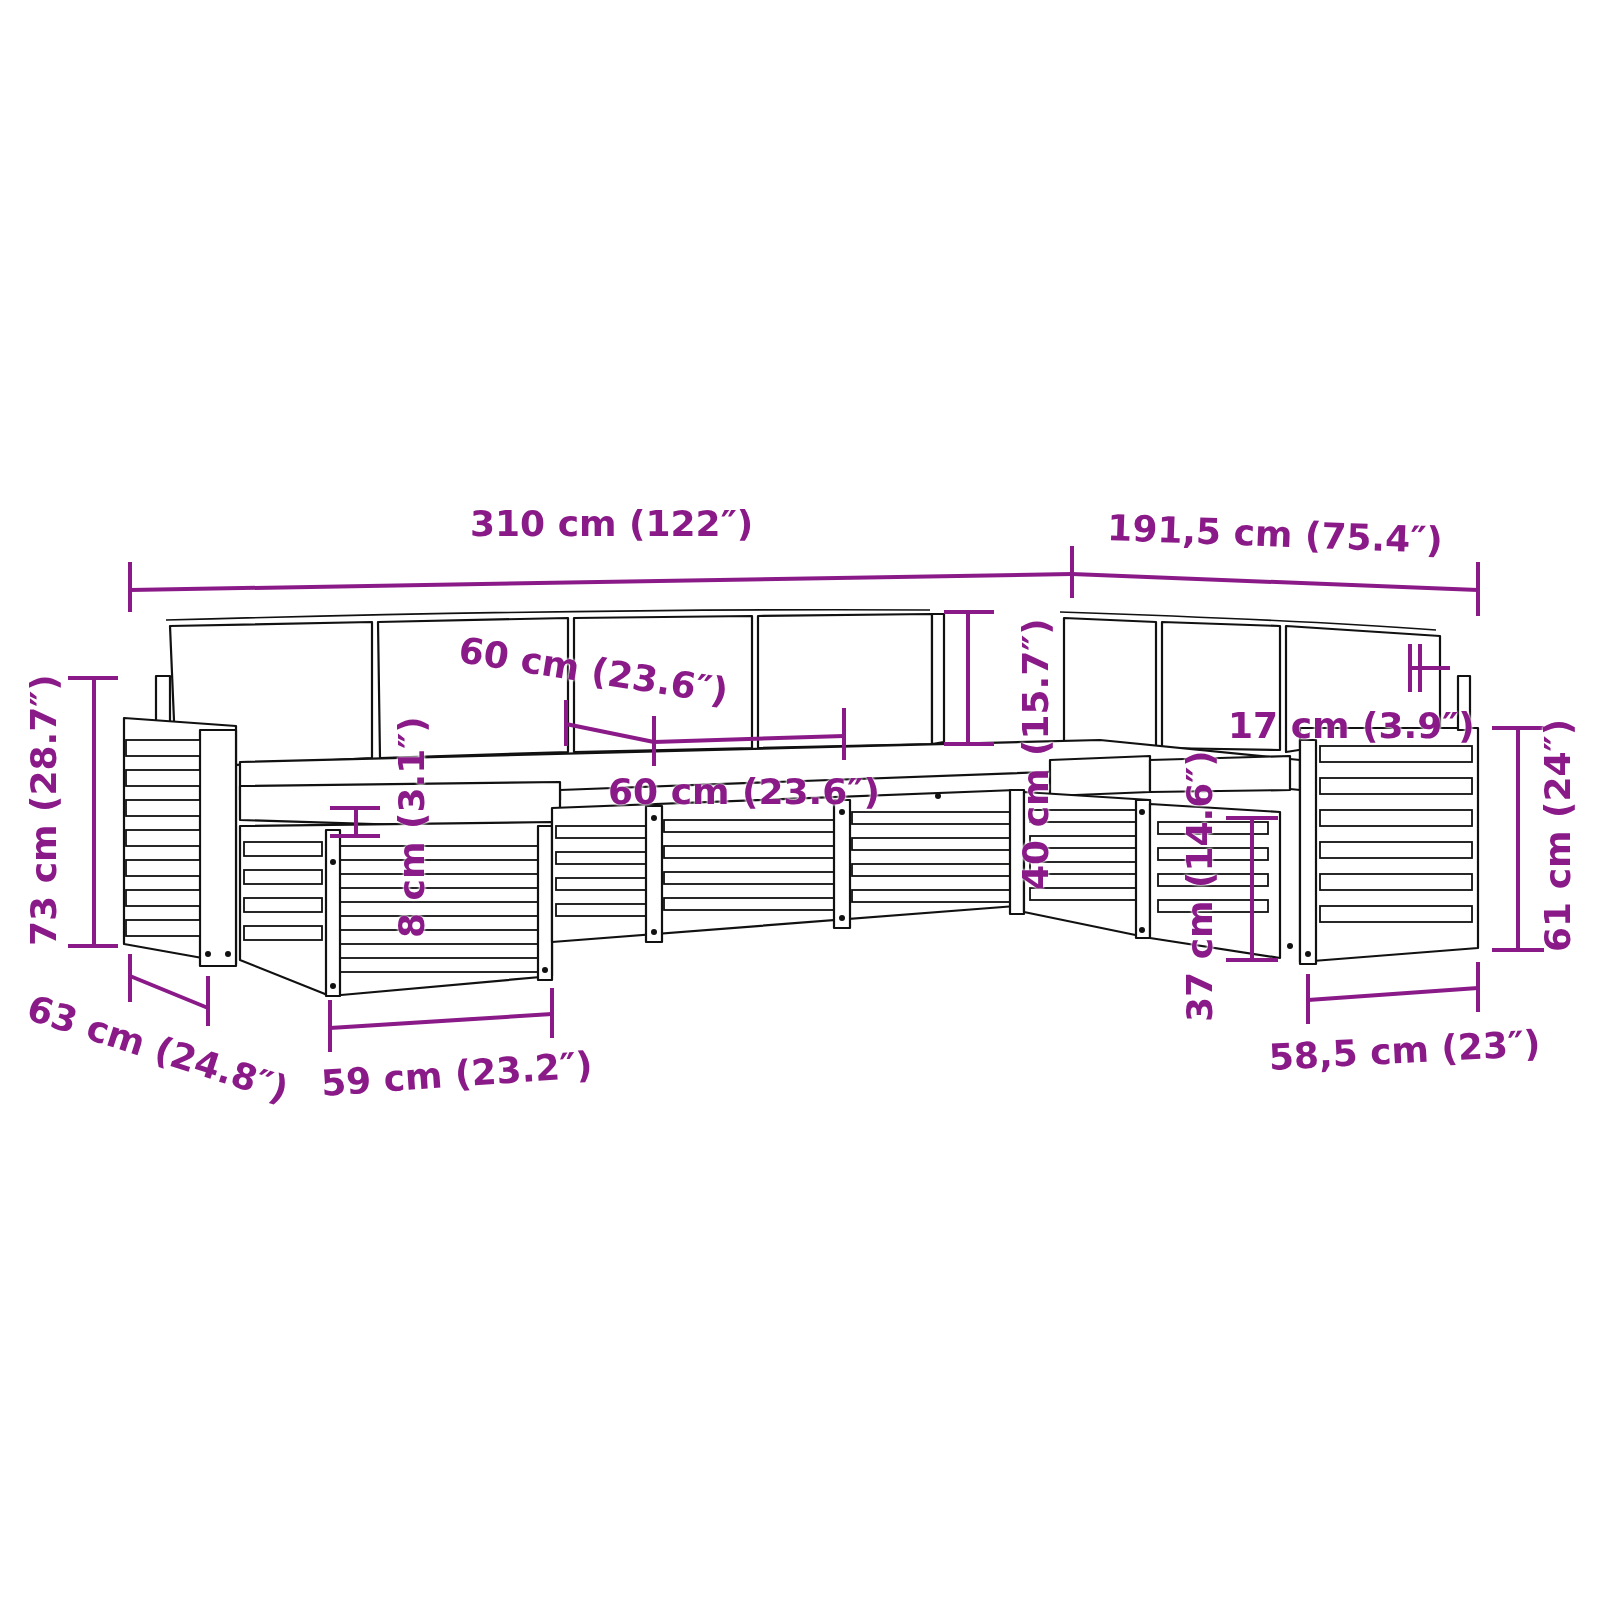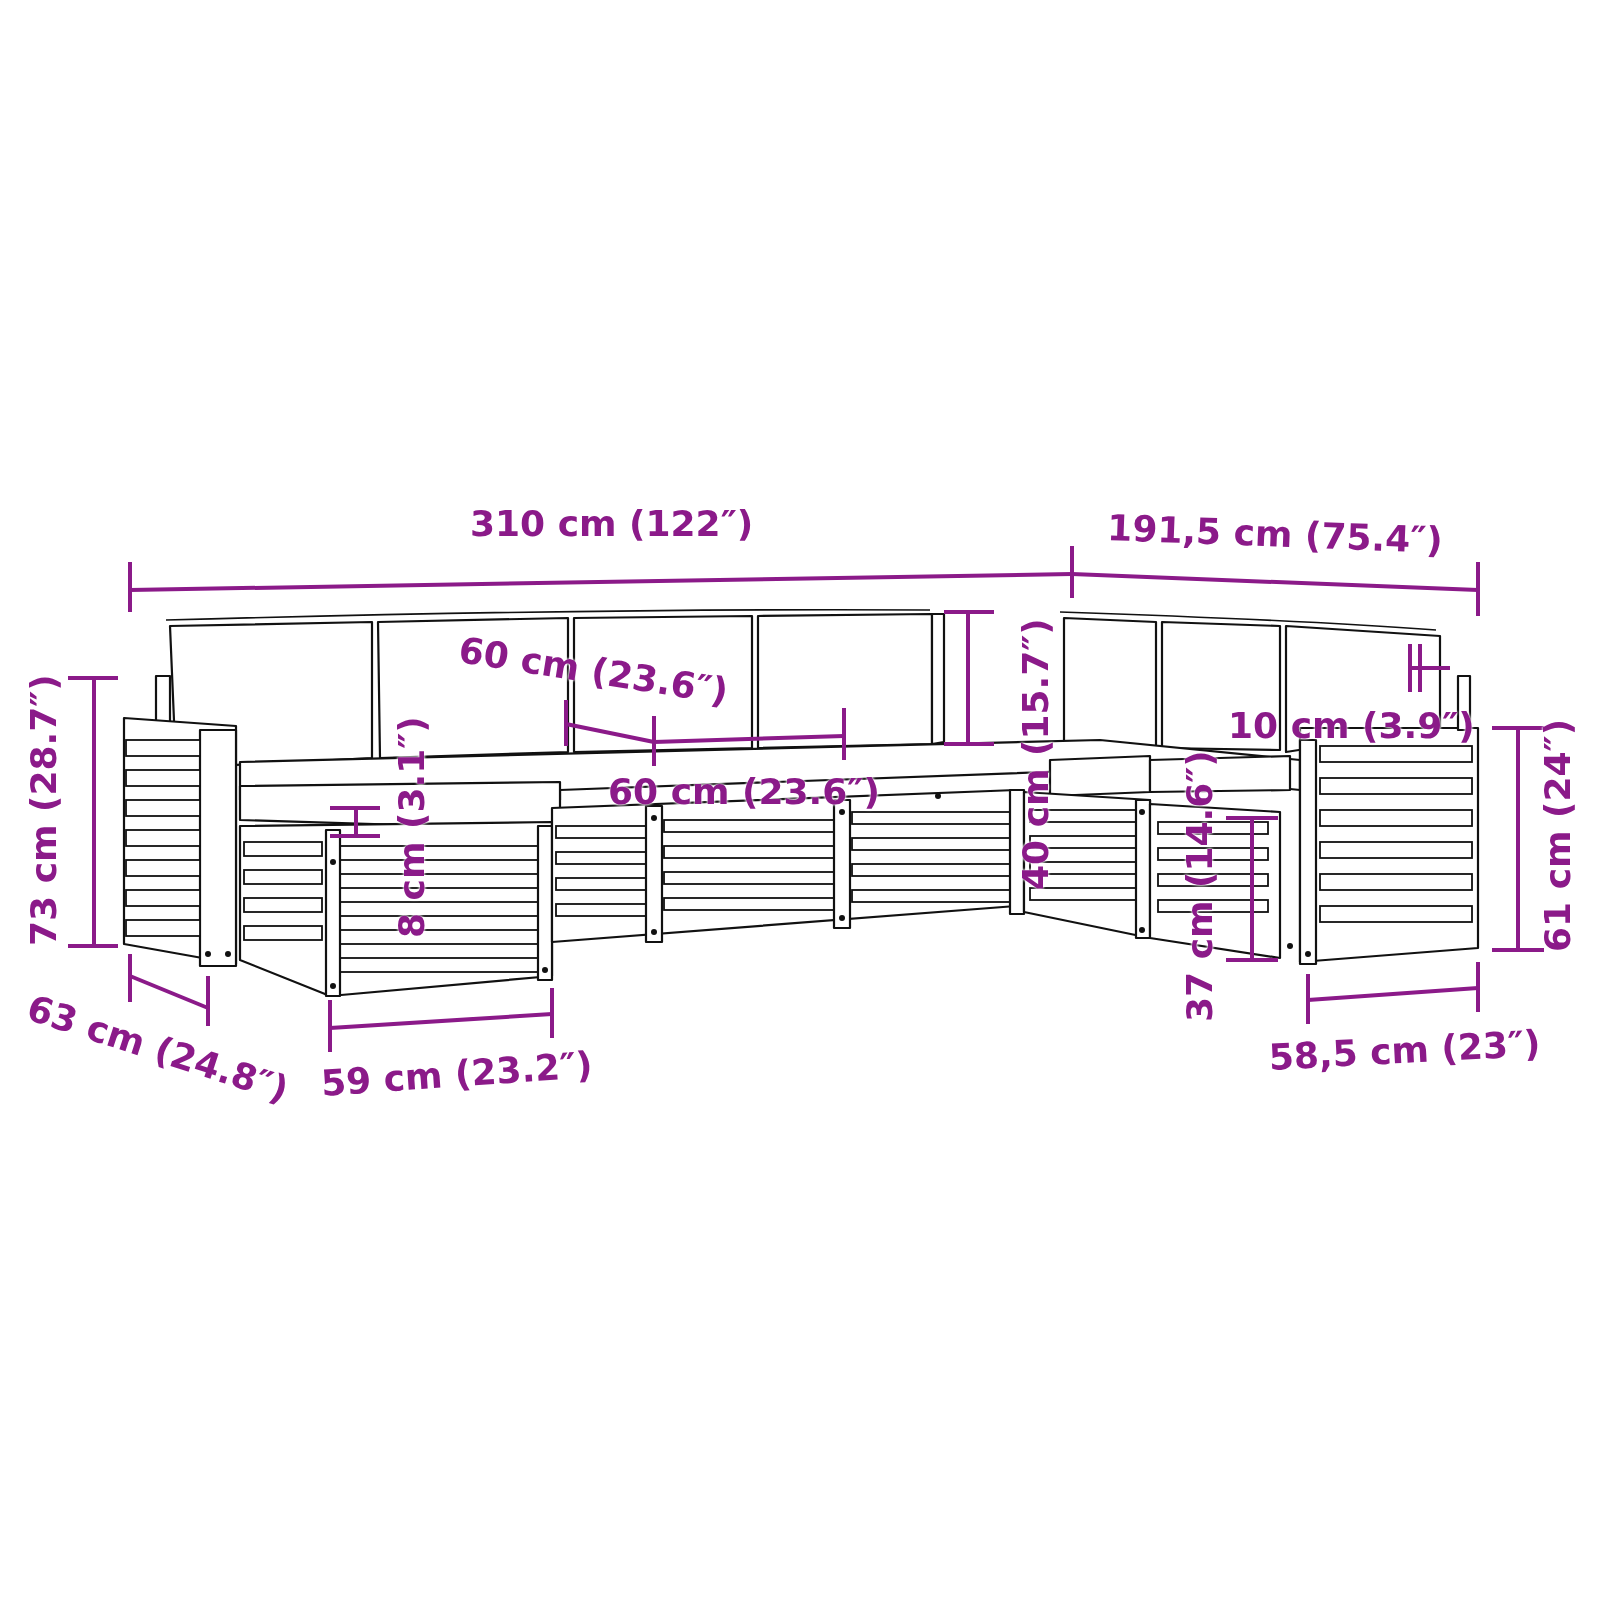--- a/index.html
+++ b/index.html
@@ -214,20 +214,20 @@
   <div class="label" style="left:320px; top:1066px; transform: rotate(-4deg);">59 cm (23.2″)</div>
 
   <div class="label" style="left:462px; top:632px; transform: rotate(9deg);">60 cm (23.6″)</div>
 
   <div class="label" style="left:608px; top:774px;">60 cm (23.6″)</div>
 
   <div class="label" style="left:1018px; top:890px; transform: rotate(-90deg);">40 cm (15.7″)</div>
 
   <div class="label" style="left:394px; top:938px; transform: rotate(-90deg);">8 cm (3.1″)</div>
 
-  <div class="label" style="left:1228px; top:708px;">10 cm (3.9″)</div>
+  <div class="label" style="left:1228px; top:708px;">17 cm (3.9″)</div>
 
   <div class="label" style="left:1182px; top:1022px; transform: rotate(-90deg);">37 cm (14.6″)</div>
 
   <div class="label" style="left:1540px; top:952px; transform: rotate(-90deg);">61 cm (24″)</div>
 
   <div class="label" style="left:1268px; top:1040px; transform: rotate(-3deg);">58,5 cm (23″)</div>
 </div>
 
 </body></html>

